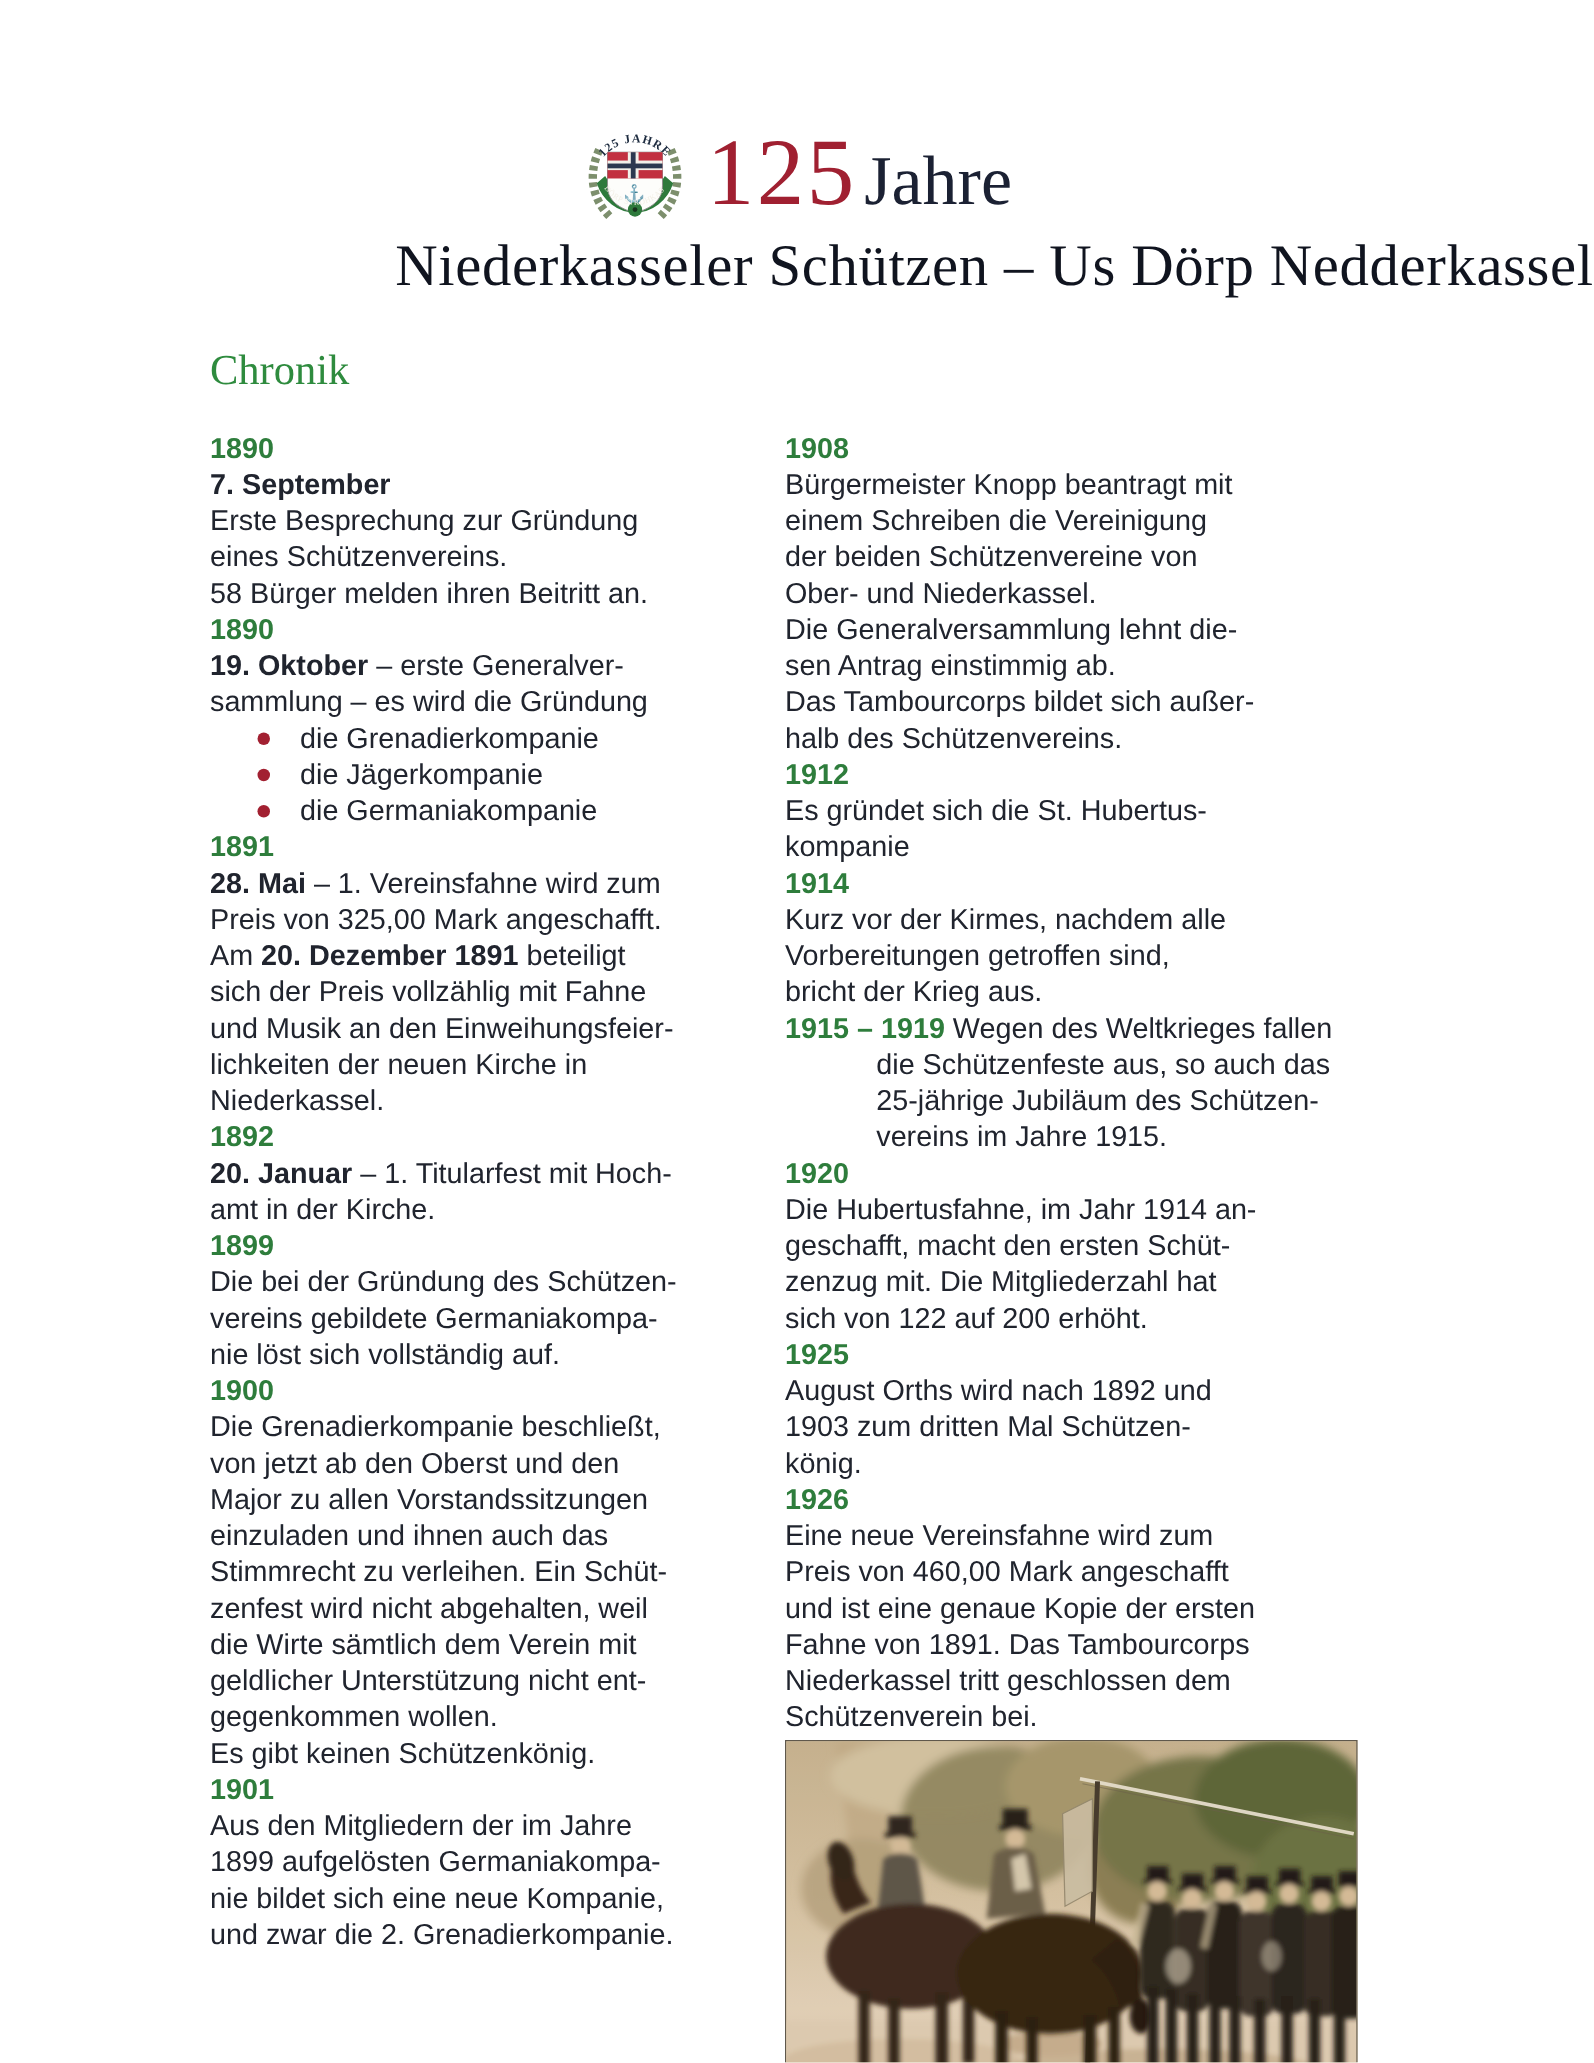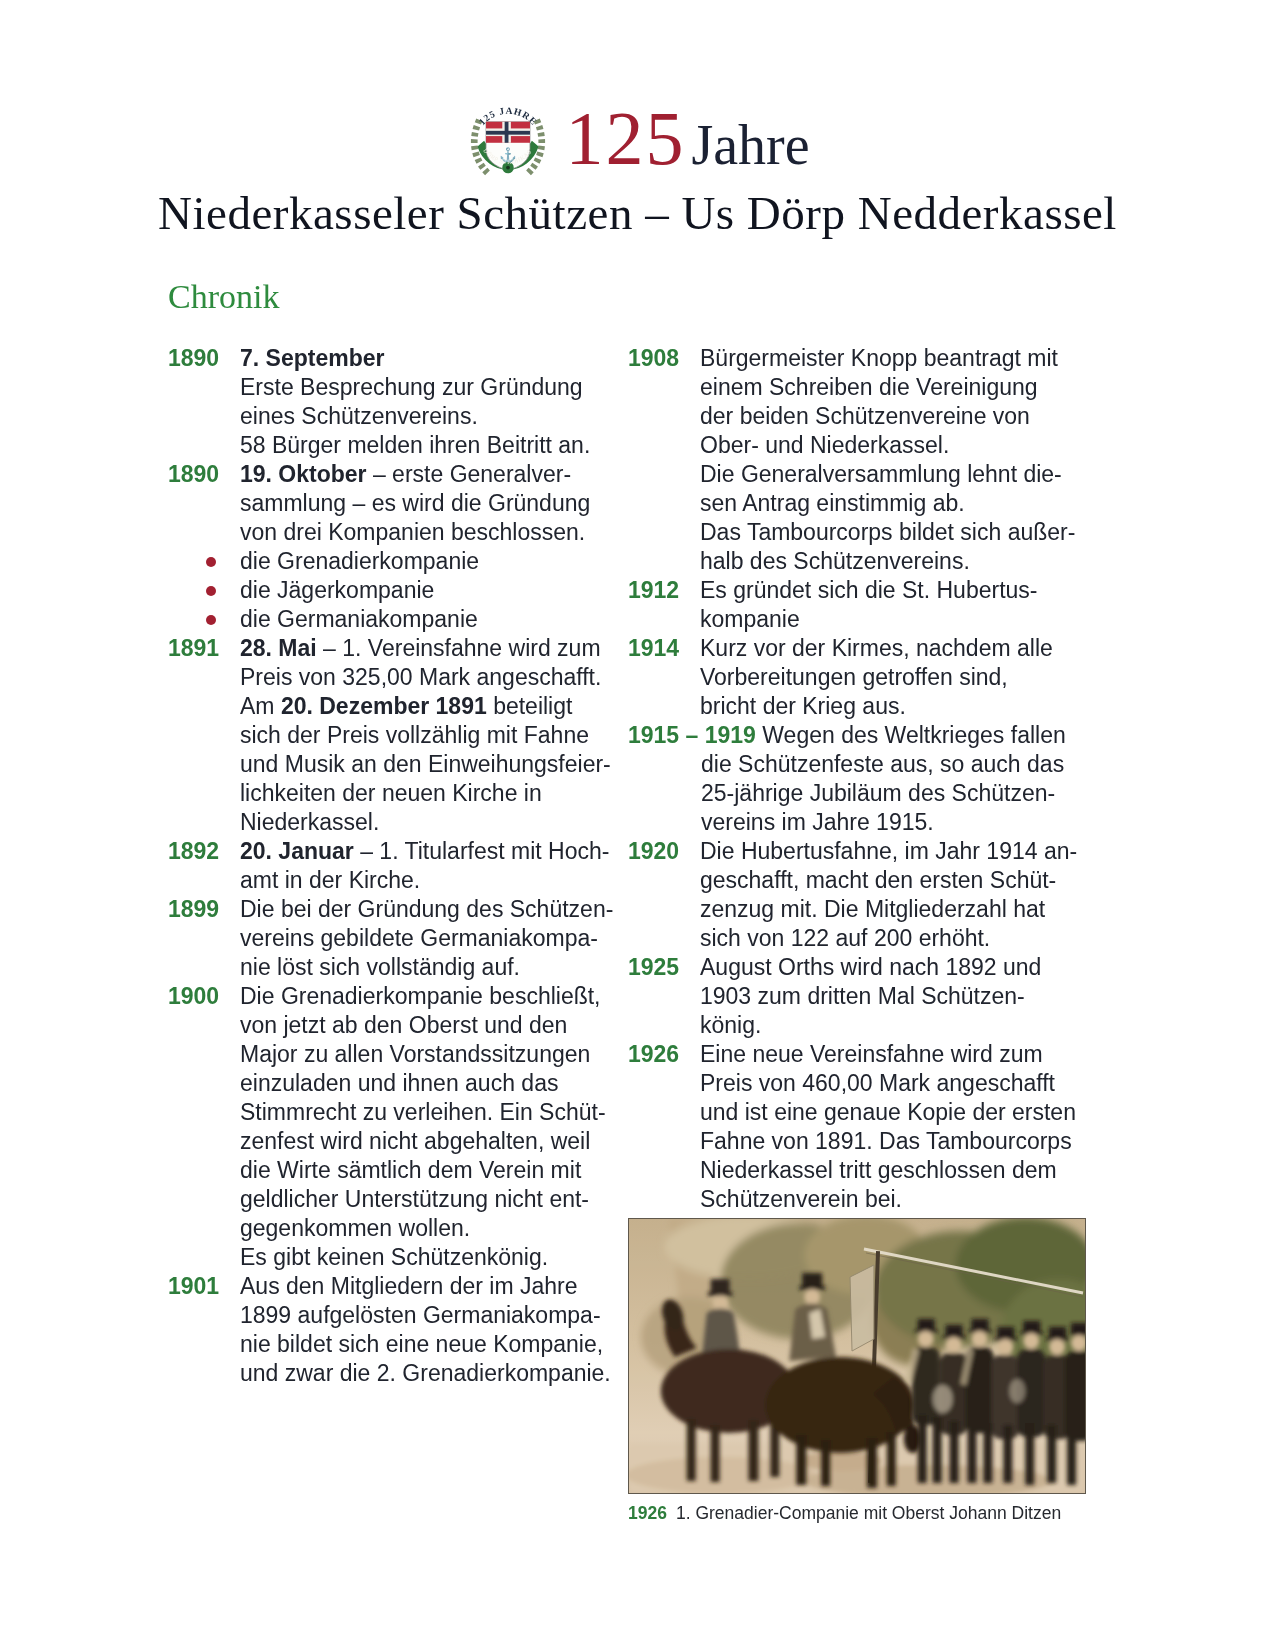--- a/index.html
+++ b/index.html
@@ -11,33 +11,33 @@
   .page{position:relative;width:1275px;height:1650px;background:#ffffff;overflow:hidden;}
 
   
   .brand{position:absolute;top:92px;left:0;width:100%;
          display:flex;justify-content:center;align-items:center;gap:14px;}
   .brand .logo{flex:none;}
   .brand-text{font-family:"Liberation Serif",serif;line-height:1;}
   .brand-text .num{font-size:76px;color:#a02031;letter-spacing:2px;}
   .brand-text .word{font-size:56px;color:#1b2133;margin-left:6px;}
 
-  .page-title{position:absolute;top:186px;left:0;width:100%;text-align:center;
+  .page-title{position:absolute;top:186px;left:0;width:100%;text-align:right;
     font-family:"Liberation Serif",serif;font-size:47px;color:#10141f;letter-spacing:.5px;}
 
   .section-heading{position:absolute;top:278px;left:168px;
     font-family:"Liberation Serif",serif;font-size:34px;color:#2e8b3e;}
 
   
   .timeline{position:absolute;top:344px;left:168px;width:925px;display:flex;}
   .col{font-size:23px;line-height:29px;color:#20242e;}
   .col-l{width:460px;flex:none;}
   .col-r{width:465px;flex:none;}
 
-  .entry{display:flex;}
+  .entry{display:flex;flex-direction:column;}
   .year{width:72px;flex:none;color:#2e7d3c;font-weight:bold;white-space:nowrap;}
   .txt{flex:1;min-width:0;}
   .ln{white-space:nowrap;}
   .b{font-weight:bold;}
 
   .bullet-row{display:flex;}
   .dot-cell{width:72px;flex:none;display:flex;align-items:center;padding-left:38px;box-sizing:border-box;}
   .dot{width:10px;height:10px;border-radius:50%;background:#a22031;display:inline-block;}
 
   .entry-flow .ln.indent{padding-left:73px;}
@@ -107,21 +107,20 @@
             <div class="ln">Erste Besprechung zur Gründung</div>
             <div class="ln">eines Schützenvereins.</div>
             <div class="ln">58 Bürger melden ihren Beitritt an.</div>
           </div>
         </div>
         <div class="entry">
           <div class="year">1890</div>
           <div class="txt">
             <div class="ln"><span class="b">19. Oktober</span><span> – erste Generalver-</span></div>
             <div class="ln">sammlung – es wird die Gründung</div>
-            <div class="ln">von drei Kompanien beschlossen.</div>
           </div>
         </div>
         <div>
           <div class="bullet-row">
             <span class="dot-cell">
               <span class="dot"></span>
             </span>
             <div class="ln">die Grenadierkompanie</div>
           </div>
           <div class="bullet-row">

